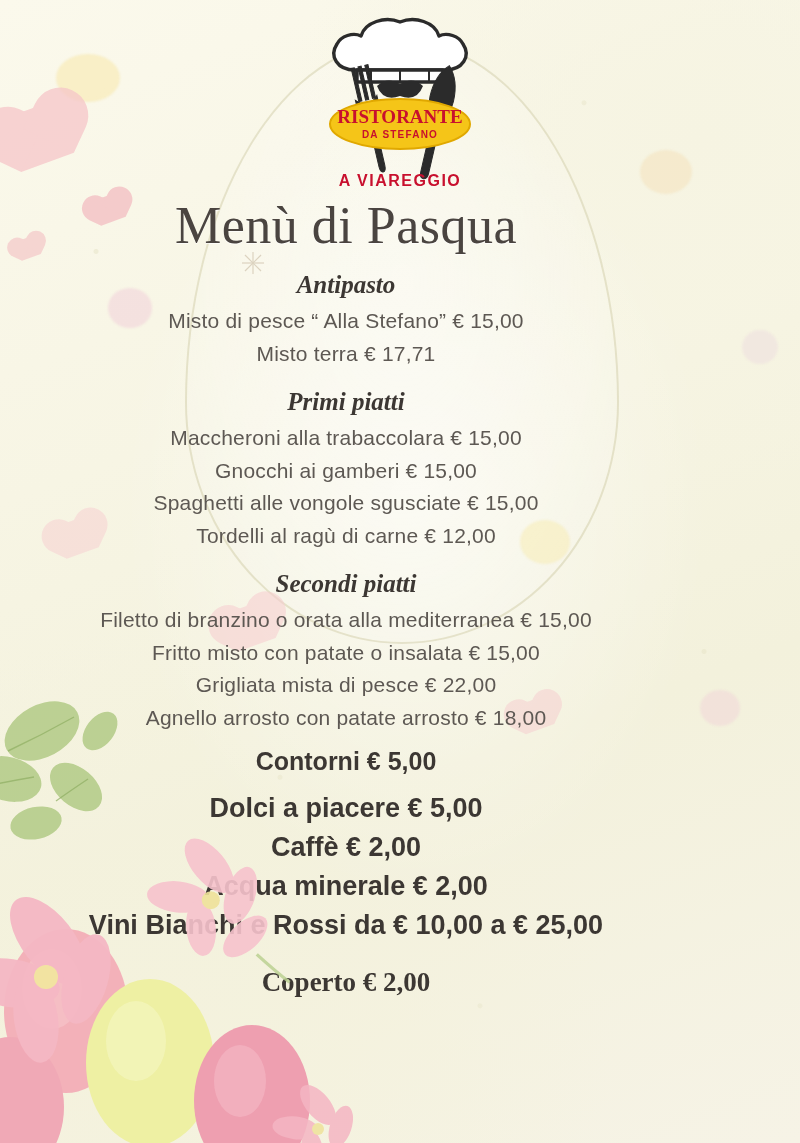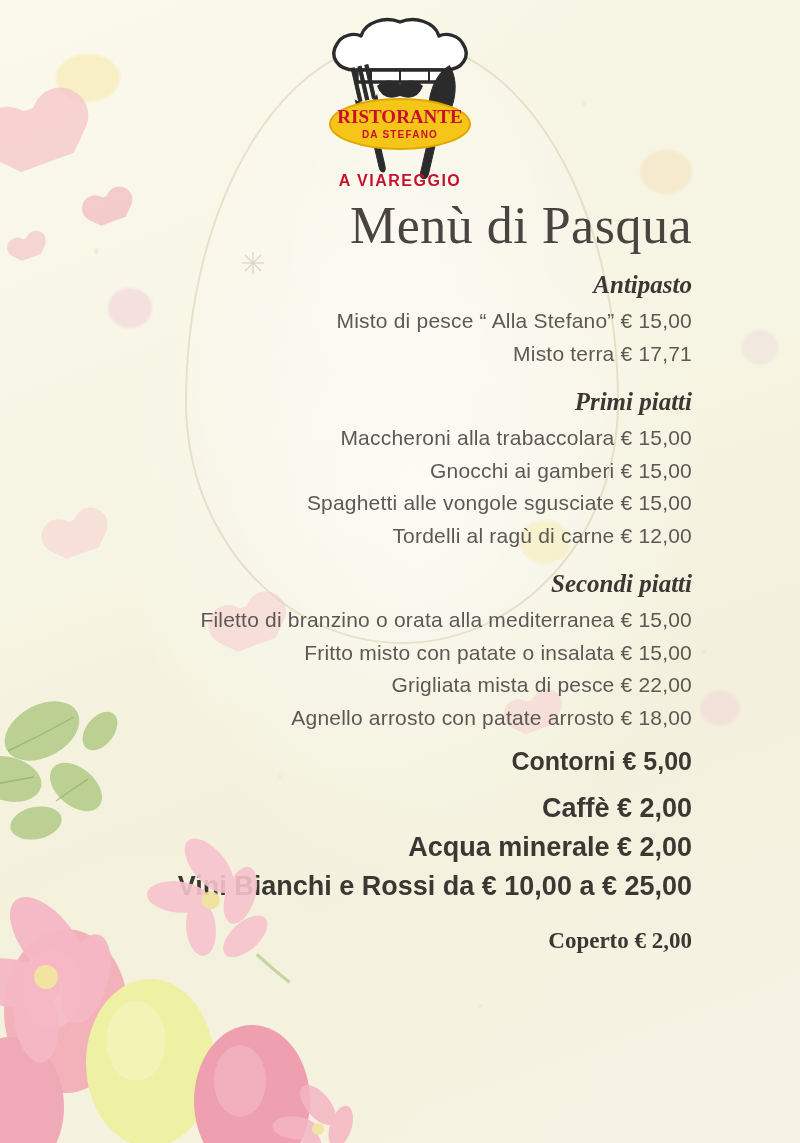--- a/index.html
+++ b/index.html
@@ -82,21 +82,21 @@
     width: 230px;
     height: 190px;
   }
 
   
   .menu {
     position: absolute;
     left: 0;
     top: 196px;
     width: 692px;
-    text-align: right;
+    text-align: center;
   }
   .menu-title {
     font-family: "Liberation Serif", serif;
     font-size: 52px;
     color: #4a4440;
     letter-spacing: 0.5px;
     margin: 0 0 16px 0;
     text-shadow: 0 1px 0 rgba(255,255,255,0.7);
   }
   .section-heading {
@@ -122,21 +122,21 @@
     font-size: 25px;
     color: #3c3733;
     line-height: 1.45;
   }
   .price-line.big {
     font-size: 27px;
   }
   .coperto {
     font-family: "Liberation Serif", serif;
     font-weight: bold;
-    font-size: 23px;
+    font-size: 27px;
     color: #3c3733;
     margin-top: 22px;
   }
 
   
   .floral {
     position: absolute;
     left: -10px;
     bottom: -8px;
     width: 430px;
@@ -243,20 +243,21 @@
     <div class="section-heading">Secondi piatti</div>
     <div class="item">Filetto di branzino o orata alla mediterranea € 15,00</div>
     <div class="item">Fritto misto con patate o insalata € 15,00</div>
     <div class="item">Grigliata mista di pesce € 22,00</div>
     <div class="item">Agnello arrosto con patate arrosto € 18,00</div>
 
     <div class="small-gap"></div>
 
     <div class="price-line">Contorni € 5,00</div>
     <div class="small-gap"></div>
+    <div class="price-line big">Dolci a piacere € 5,00</div>
     <div class="price-line big">Caffè € 2,00</div>
     <div class="price-line big">Acqua minerale € 2,00</div>
     <div class="price-line big">Vini Bianchi e Rossi da  € 10,00 a € 25,00</div>
 
     <div class="coperto">Coperto € 2,00</div>
   </div>
 
   <svg class="floral" viewBox="0 0 430 540">
 
     <g fill="#b9cf8f" opacity="0.95">

